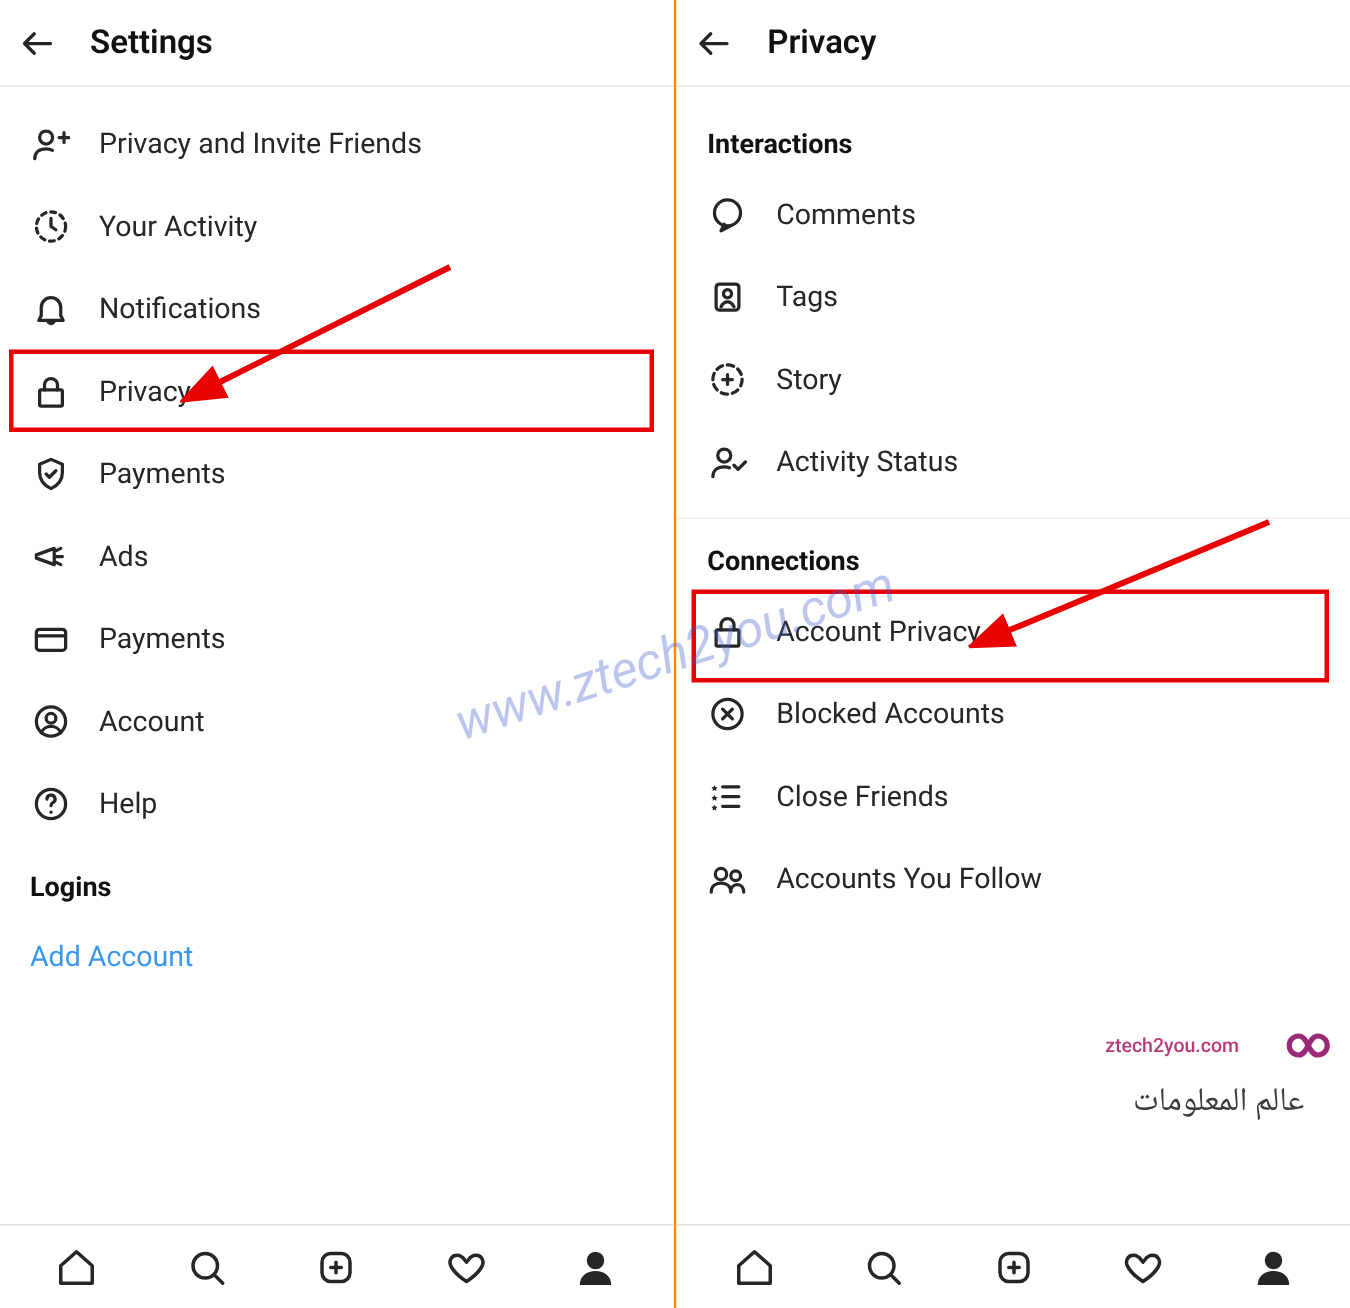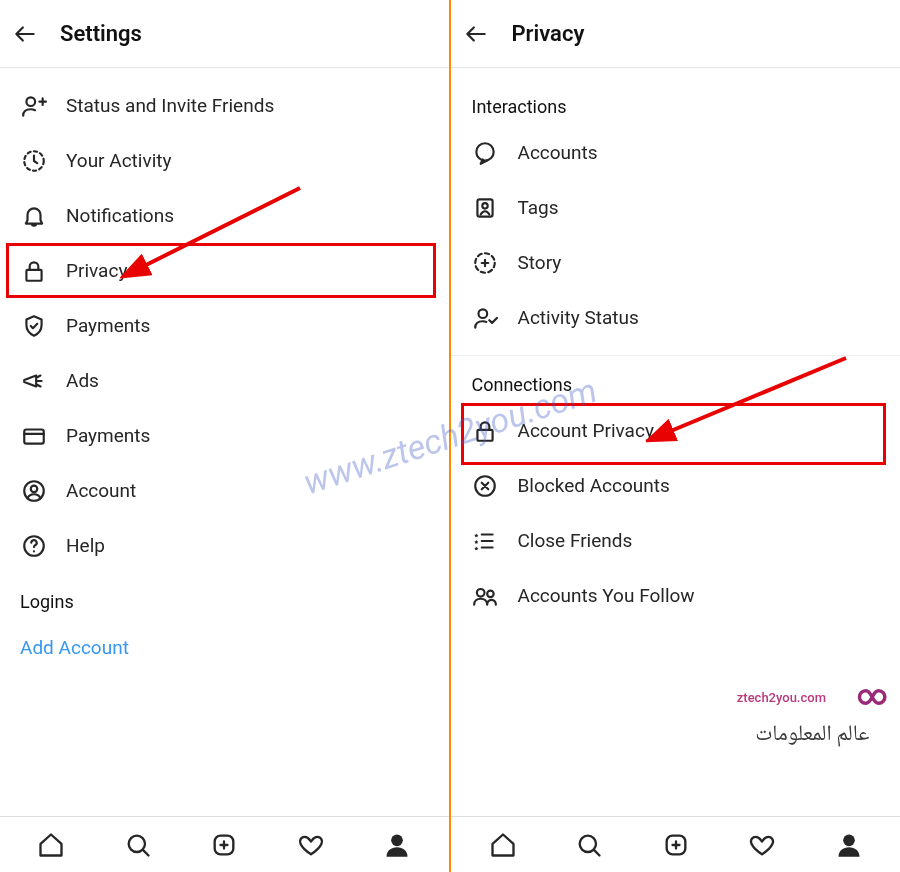--- a/index.html
+++ b/index.html
@@ -24,21 +24,21 @@
     background: #fff;
     display: flex;
     flex-direction: column;
     overflow: hidden;
   }
   .divider {
     width: 3px;
     background: #ff8a00;
   }
   .header {
-    height: 68px;
+    height: 58px;
     display: flex;
     align-items: center;
     padding: 0 10px;
     border-bottom: 1px solid #e6e6e6;
     gap: 20px;
   }
   .back-arrow {
     width: 30px; height: 30px;
     display: flex; align-items: center; justify-content: center;
     cursor: pointer;
@@ -48,21 +48,21 @@
     font-weight: 600;
     color: #111;
   }
   .content {
     flex: 1;
     padding-top: 10px;
     position: relative;
   }
   .section-label {
     font-size: 18px;
-    font-weight: 400;
+    font-weight: 700;
     color: #111;
     padding: 18px 20px 8px 20px;
   }
   .sectionblock { border-bottom: 1px solid #eee; padding-bottom: 10px; }
   .item {
     display: flex;
     align-items: center;
     height: 55px;
     padding: 0 20px;
     gap: 18px;
@@ -237,21 +237,21 @@
       <div class="title">Settings</div>
     </div>
     <div class="content">
 
       <div class="item">
         <span class="icon">
             <svg width="26" height="26" viewBox="0 0 24 24">
               <use href="#i-person-plus"></use>
             </svg>
           </span>
-        <span>Status and Invite Friends</span>
+        <span>Privacy and Invite Friends</span>
       </div>
       <div class="item">
         <span class="icon">
             <svg width="26" height="26" viewBox="0 0 24 24">
               <use href="#i-clock-dashed"></use>
             </svg>
           </span>
         <span>Your Activity</span>
       </div>
       <div class="item">
@@ -371,21 +371,21 @@
     <div class="content">
 
       <div class="sectionblock">
       <div class="section-label">Interactions</div>
       <div class="item">
         <span class="icon">
               <svg width="26" height="26" viewBox="0 0 24 24">
                 <use href="#i-comment"></use>
               </svg>
             </span>
-        <span>Accounts</span>
+        <span>Comments</span>
       </div>
       <div class="item">
         <span class="icon">
               <svg width="26" height="26" viewBox="0 0 24 24">
                 <use href="#i-tag-person"></use>
               </svg>
             </span>
         <span>Tags</span>
       </div>
       <div class="item">

